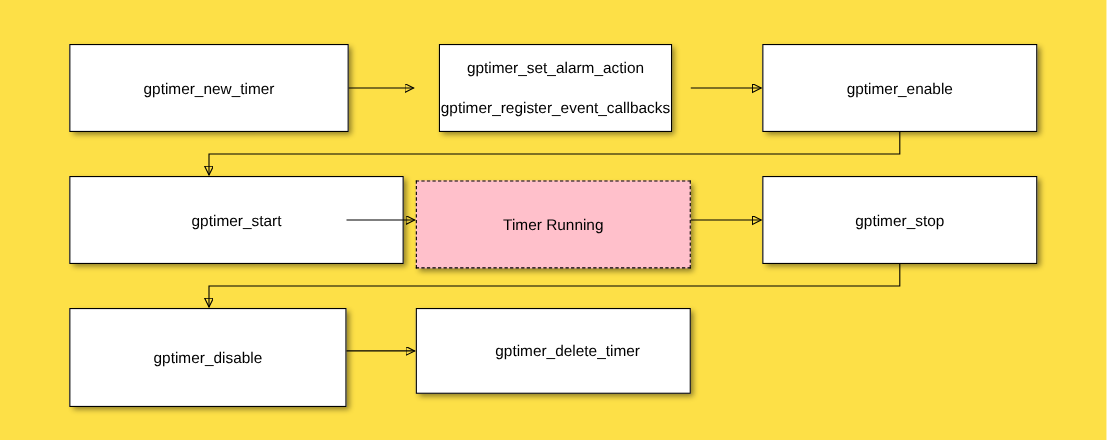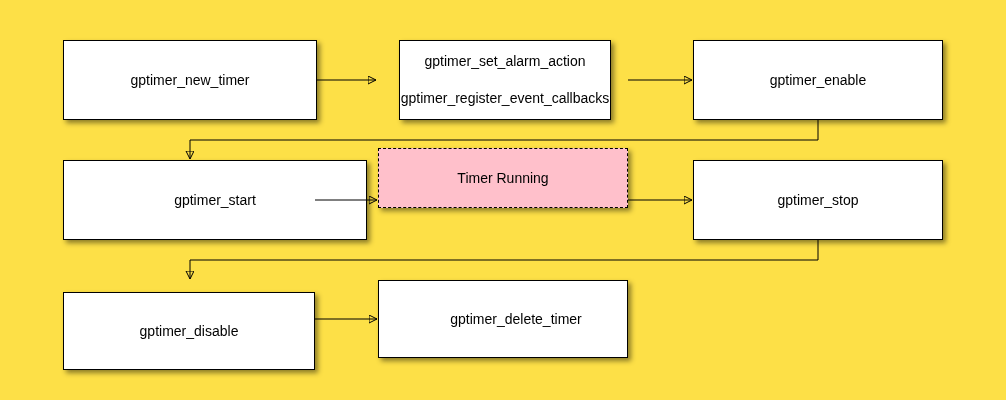--- a/index.html
+++ b/index.html
@@ -32,23 +32,23 @@
   }
   .node.highlight {
     background: #ffc0cb;
     border: 1.5px dashed #000000;
   }
   
   .n0 { left: 63px;  top: 40px;  width: 254px; height: 80px; }
   .n1 { left: 399px; top: 40px;  width: 212px; height: 80px; gap: 16px; }
   .n2 { left: 693px; top: 40px;  width: 250px; height: 80px; justify-content: center; }
   .n3 { left: 63px;  top: 160px; width: 304px; height: 80px; }
-  .n4 { left: 378px; top: 148px; width: 250px; height: 60px; text-align: center; }
+  .n4 { left: 378px; top: 164px; width: 250px; height: 80px; text-align: center; }
   .n5 { left: 693px; top: 160px; width: 250px; height: 80px; text-align: center; }
-  .n6 { left: 63px;  top: 292px; width: 252px; height: 78px; justify-content: center; }
+  .n6 { left: 63px;  top: 280px; width: 252px; height: 90px; justify-content: center; }
   .n7 { left: 378px; top: 280px; width: 250px; height: 78px; padding-left: 26px; }
   .edges {
     position: absolute;
     left: 0; top: 0;
     width: 1006px; height: 400px;
     pointer-events: none;
   }
   .edges path {
     fill: none;
     stroke: #000000;

